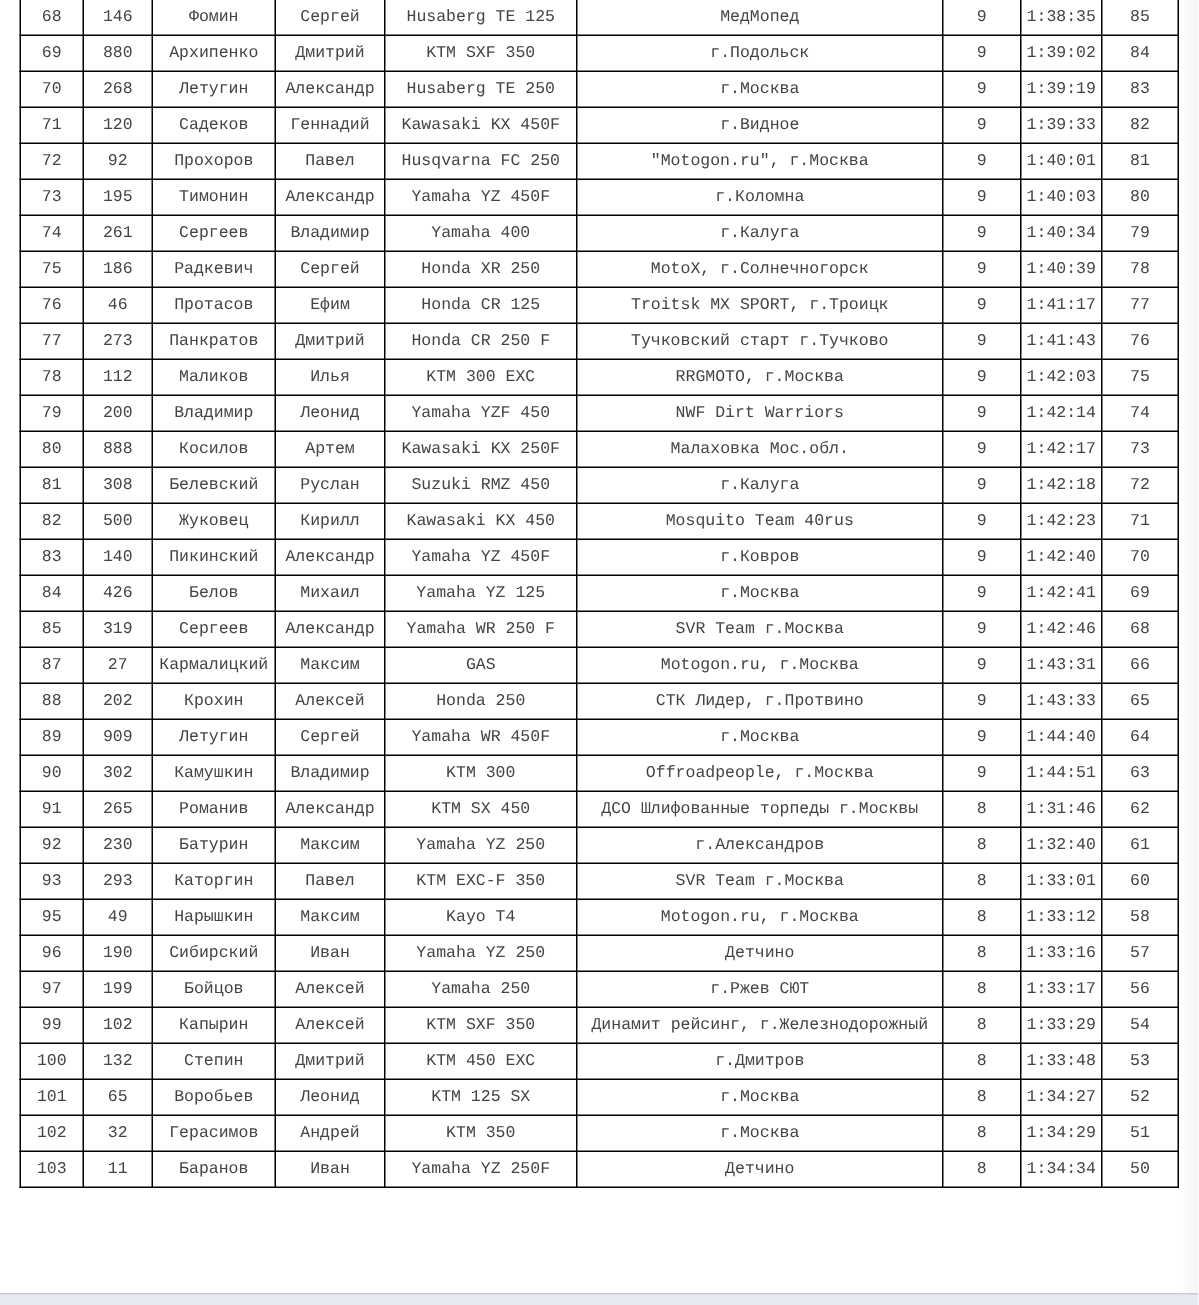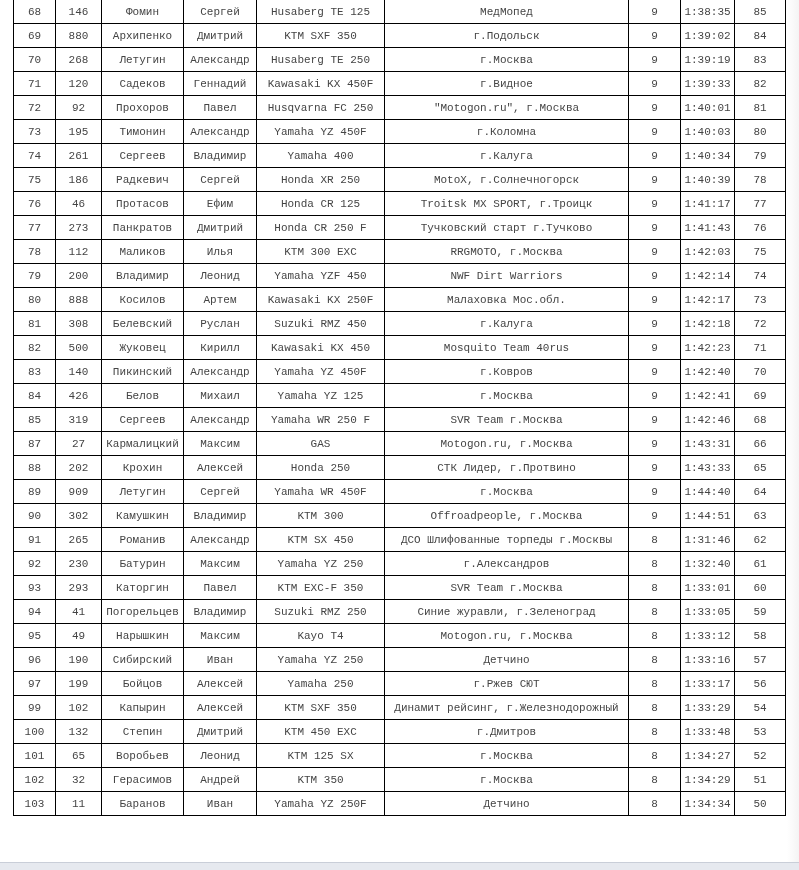--- a/index.html
+++ b/index.html
@@ -304,31 +304,20 @@
           <td>293</td>
           <td>Каторгин</td>
           <td>Павел</td>
           <td>KTM EXC-F 350</td>
           <td>SVR Team г.Москва</td>
           <td>8</td>
           <td>1:33:01</td>
           <td>60</td>
         </tr>
         <tr>
-          <td>94</td>
-          <td>41</td>
-          <td>Погорельцев</td>
-          <td>Владимир</td>
-          <td>Suzuki RMZ 250</td>
-          <td>Синие журавли, г.Зеленоград</td>
-          <td>8</td>
-          <td>1:33:05</td>
-          <td>59</td>
-        </tr>
-        <tr>
           <td>95</td>
           <td>49</td>
           <td>Нарышкин</td>
           <td>Максим</td>
           <td>Kayo T4</td>
           <td>Motogon.ru, г.Москва</td>
           <td>8</td>
           <td>1:33:12</td>
           <td>58</td>
         </tr>

